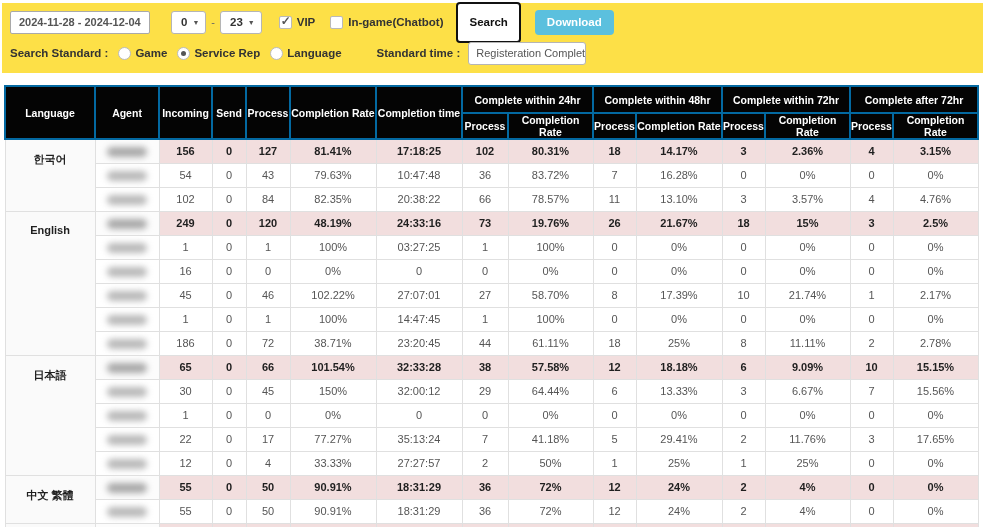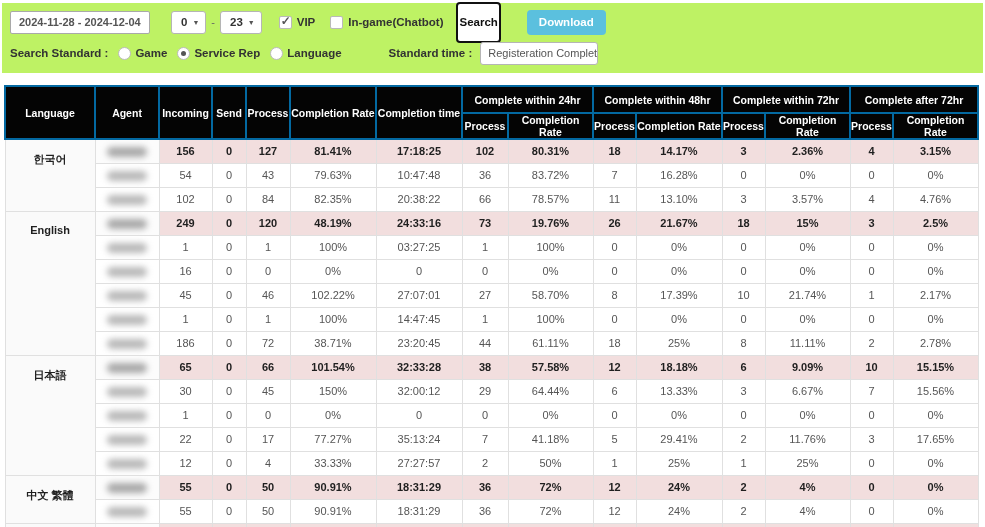--- a/index.html
+++ b/index.html
@@ -1,20 +1,20 @@
 <!DOCTYPE html>
 <html><head>
 <meta charset="utf-8">
 <style>
   * { box-sizing: border-box; margin: 0; padding: 0; }
   html,body { width: 985px; height: 527px; overflow: hidden; background: #fff;
     font-family: "Liberation Sans", sans-serif; }
 
   
-  .filter-panel { margin: 3px 2px 0 2px; background: #bef264; padding: 6px 8px 8px 8px; }
+  .filter-panel { margin: 3px 2px 0 2px; background: #fde047; padding: 6px 8px 8px 8px; }
   .filter-row1 { display: flex; align-items: center; height: 26px; }
   .filter-row2 { display: flex; align-items: center; height: 24px; margin-top: 6px; }
 
   .date-input { width: 140px; height: 23px; border: 1px solid #a9a9a9; border-radius: 2px;
     background: #fff; font-family: "Liberation Sans", sans-serif; font-size: 11px;
     color: #555; font-weight: bold; padding: 0 8px; }
 
   .mini-select { display: inline-flex; align-items: center; justify-content: space-between;
     height: 23px; background: #fff; border: 1px solid #b5b5b5; border-radius: 3px;
     padding: 0 6px 0 9px; font-size: 11.5px; font-weight: bold; color: #333; min-width: 34px; cursor: pointer; }
@@ -22,21 +22,21 @@
 
   .dash { margin: 0 5px; color: #666; font-size: 11px; }
 
   .chk-wrap { display: inline-flex; align-items: center; cursor: pointer; }
   .checkbox { width: 13px; height: 13px; border: 1px solid #b9b9b9; border-radius: 2px;
     background: #fff; display: inline-block; position: relative; }
   .checkbox.on::after { content: "✓"; position: absolute; left: 1px; top: -3px;
     font-size: 12px; color: #555; font-weight: bold; }
   .chk-label { font-size: 11.5px; font-weight: bold; color: #333; margin-left: 5px; }
 
-  .btn-search { height: 41px; padding: 0 1px; background: #fff; border: 2px solid #111;
+  .btn-search { height: 41px; padding: 0 11px; background: #fff; border: 2px solid #111;
     border-radius: 4px; font-family: "Liberation Sans", sans-serif; font-size: 11.5px;
     font-weight: bold; color: #111; cursor: pointer; }
   .btn-download { height: 25px; padding: 0 12px; border: none; border-radius: 4px;
     font-family: "Liberation Sans", sans-serif; font-size: 11.5px; font-weight: bold;
     color: #fff; cursor: pointer; }
 
   .flabel { font-size: 11.5px; font-weight: bold; color: #333; }
   .radio-wrap { display: inline-flex; cursor: pointer; margin-left: 10px; }
   .radio { width: 13px; height: 13px; border: 1px solid #bbb; border-radius: 50%;
     background: #fff; display: inline-block; position: relative; }
@@ -85,37 +85,37 @@
     </div>
     <span class="chk-wrap" style="margin-left:17px">
       <span class="checkbox on"></span>
       <span class="chk-label">VIP</span>
     </span>
     <span class="chk-wrap" style="margin-left:15px">
       <span class="checkbox"></span>
       <span class="chk-label">In-game(Chatbot)</span>
     </span>
     <button class="btn-search" style="margin-left:13px">Search</button>
-    <button class="btn-download" style="margin-left: 26px; background: rgb(91, 192, 222);">Download</button>
+    <button class="btn-download" style="margin-left: 14px; background: rgb(91, 192, 222);">Download</button>
   </div>
   <div class="filter-row2">
     <span class="flabel">Search Standard :</span>
     <span class="radio-wrap">
       <span class="radio"></span>
       <span class="radio-label">Game</span>
     </span>
     <span class="radio-wrap">
       <span class="radio on"></span>
       <span class="radio-label">Service Rep</span>
     </span>
     <span class="radio-wrap">
       <span class="radio"></span>
       <span class="radio-label">Language</span>
     </span>
-    <span class="flabel" style="margin-left:47px">Standard time :</span>
+    <span class="flabel" style="margin-left:35px">Standard time :</span>
     <div class="fake-select" style="margin-left:8px">
       <span>Registeration Complete ~ Cor</span>
     </div>
   </div>
 </div>
 
 <div class="tbl-wrap">
   <table>
     <colgroup>
       <col style="width:90px">

